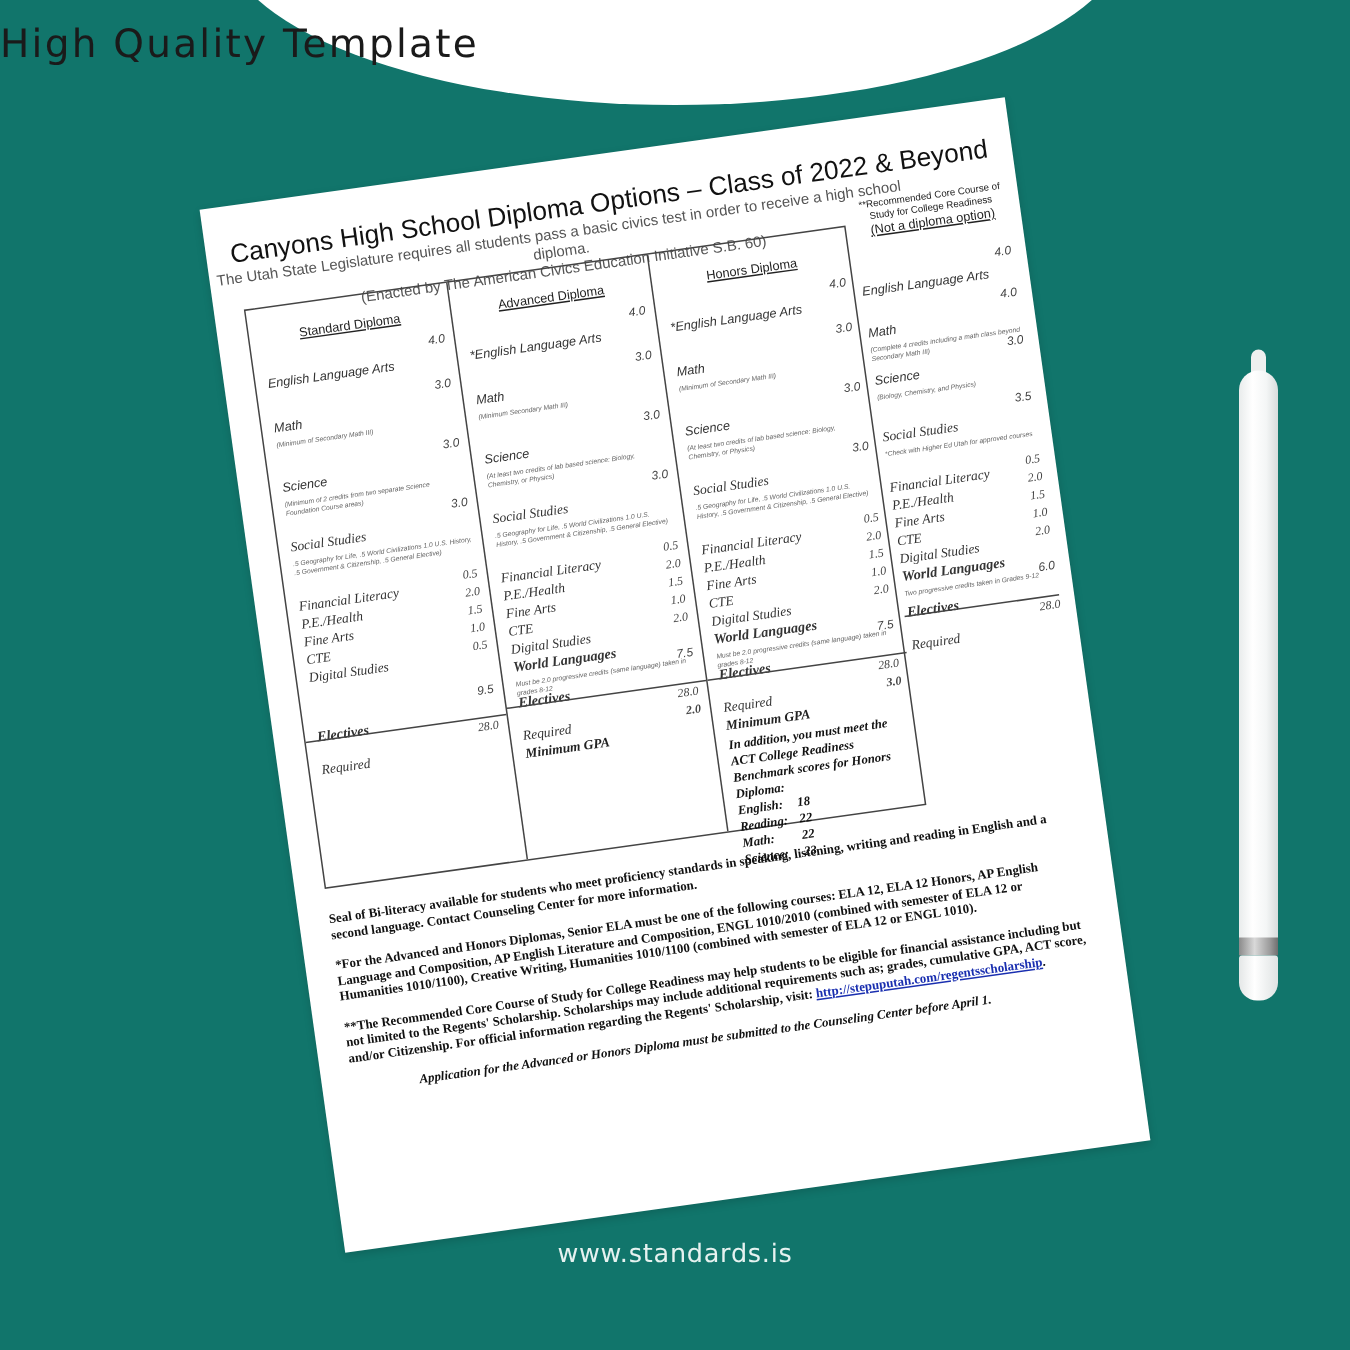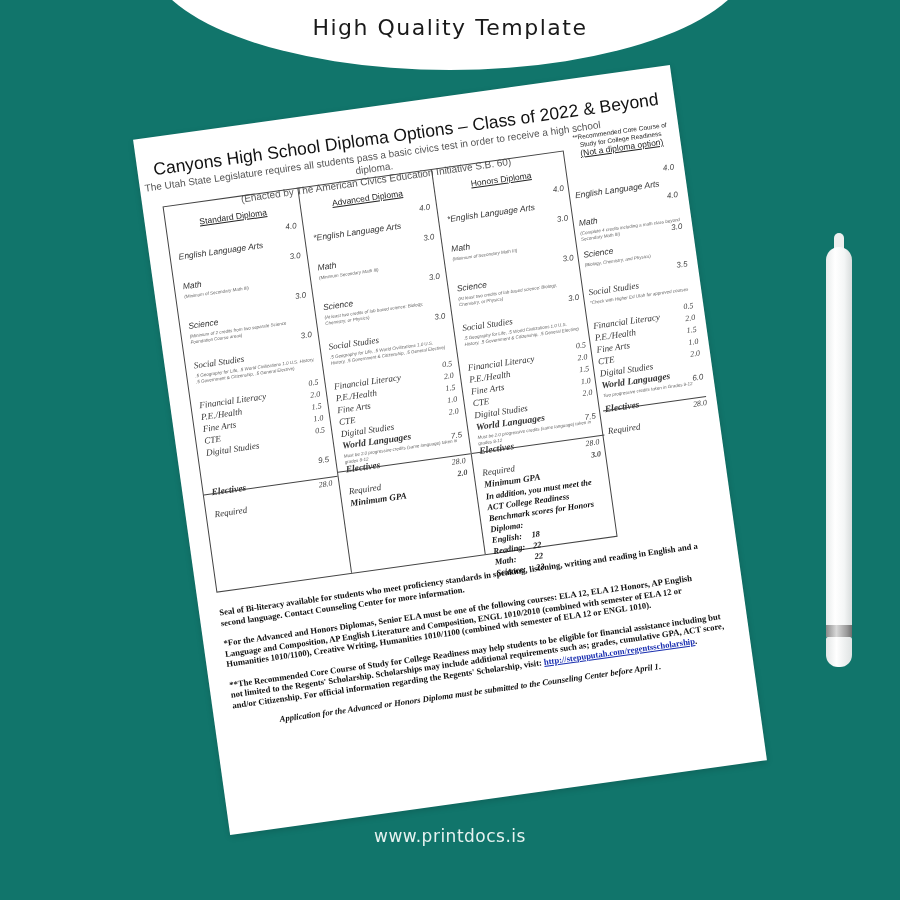--- a/index.html
+++ b/index.html
@@ -4,22 +4,22 @@
 <style>
   * { box-sizing: border-box; margin: 0; padding: 0; }
   html, body { width: 900px; height: 900px; overflow: hidden; }
   body { background: #11756b; position: relative; font-family: "Liberation Sans", sans-serif; }
 
   .top-oval {
     position: absolute; left: 148px; top: -160px; width: 604px; height: 230px;
     background: #ffffff; border-radius: 50%;
   }
   .top-title {
-    position: absolute; left: 0; top: 15px; width: 900px; text-align: center;
-    font-family: "DejaVu Sans", sans-serif; font-size: 22px; letter-spacing: 1.5px;
+    position: absolute; left: 0; top: 15px; width: 900px; 
+    font-family: "DejaVu Sans", sans-serif; font-size: 26px; letter-spacing: 1.5px;
     color: #1a1a1a; font-weight: normal;
   }
   .footer-url {
     position: absolute; left: 0; top: 826px; width: 900px; text-align: center;
     font-family: "DejaVu Sans", sans-serif; font-size: 17px; color: #e6f2f0; letter-spacing: 0.5px;
   }
 
   
   .pencil { position: absolute; left: 826px; top: 233px; width: 26px; height: 434px; }
   .pencil-tip {
@@ -213,13 +213,13 @@
   </div>
 
   <div class="notes">
     <p>Seal of Bi-literacy available for students who meet proficiency standards in speaking, listening, writing and reading in English and a second language.  Contact Counseling Center for more information.</p>
     <p>*For the Advanced and Honors Diplomas, Senior ELA must be one of the following courses:  ELA 12, ELA 12 Honors, AP English Language and Composition, AP English Literature and Composition, ENGL 1010/2010 (combined with semester of ELA 12 or Humanities 1010/1100), Creative Writing, Humanities 1010/1100 (combined with semester of ELA 12 or ENGL 1010).</p>
     <p><span>**The Recommended Core Course of Study for College Readiness may help students to be eligible for financial assistance including but not limited to the Regents' Scholarship.  Scholarships may include additional requirements such as; grades, cumulative GPA, ACT score, and/or Citizenship.  For official information regarding the Regents' Scholarship, visit: </span><a>http://stepuputah.com/regentsscholarship</a><span>.</span></p>
     <p class="app">Application for the Advanced or Honors Diploma must be submitted to the Counseling Center before April 1.</p>
   </div>
 </div>
 
-<div class="footer-url">www.printdocs.is</div>
+<div class="footer-url">www.standards.is</div>
 
 </body></html>

